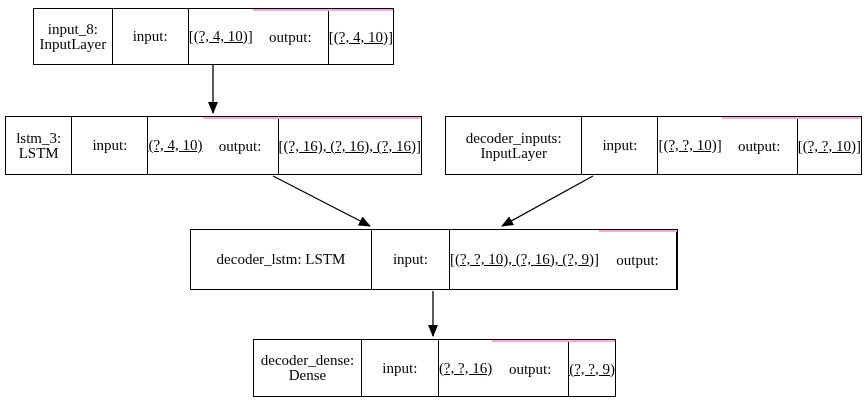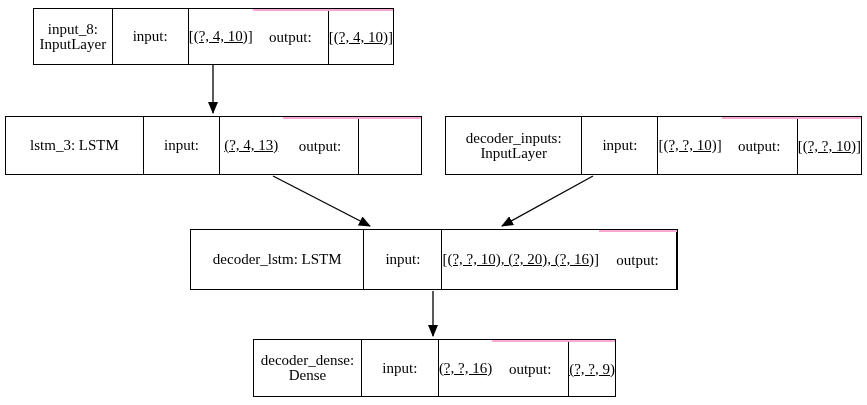--- a/index.html
+++ b/index.html
@@ -58,24 +58,25 @@
         <div class="io-value">[(?, 4, 10)]</div>
       </div>
     </div>
   </div>
 
   <div class="node" style="left:5px; top:116px; width:417px; height:59px;">
     <div class="name-cell" style="width:138px;">lstm_3: LSTM</div>
     <div class="io-col">
       <div class="io-row top">
         <div class="io-label" style="width:76px;">input:</div>
-        <div class="io-value">(?, 4, 13)</div>
+        <div class="io-value">(?, 4, 10)</div>
       </div>
       <div class="io-row bottom">
         <div class="io-label" style="width:76px;">output:</div>
+        <div class="io-value">[(?, 16), (?, 16), (?, 16)]</div>
       </div>
     </div>
   </div>
 
   <div class="node" style="left:445px; top:116px; width:417px; height:59px;">
     <div class="name-cell" style="width:235px;">decoder_inputs: InputLayer</div>
     <div class="io-col">
       <div class="io-row top">
         <div class="io-label" style="width:76px;">input:</div>
         <div class="io-value">[(?, ?, 10)]</div>
@@ -85,21 +86,21 @@
         <div class="io-value">[(?, ?, 10)]</div>
       </div>
     </div>
   </div>
 
   <div class="node" style="left:190px; top:229px; width:488px; height:61px;">
     <div class="name-cell" style="width:187px;">decoder_lstm: LSTM</div>
     <div class="io-col">
       <div class="io-row top">
         <div class="io-label" style="width:78px;">input:</div>
-        <div class="io-value">[(?, ?, 10), (?, 20), (?, 16)]</div>
+        <div class="io-value">[(?, ?, 10), (?, 16), (?, 9)]</div>
       </div>
       <div class="io-row bottom">
         <div class="io-label" style="width:78px;">output:</div>
       </div>
     </div>
   </div>
 
   <div class="node" style="left:253px; top:339px; width:363px; height:58px;">
     <div class="name-cell" style="width:193px;">decoder_dense: Dense</div>
     <div class="io-col">

